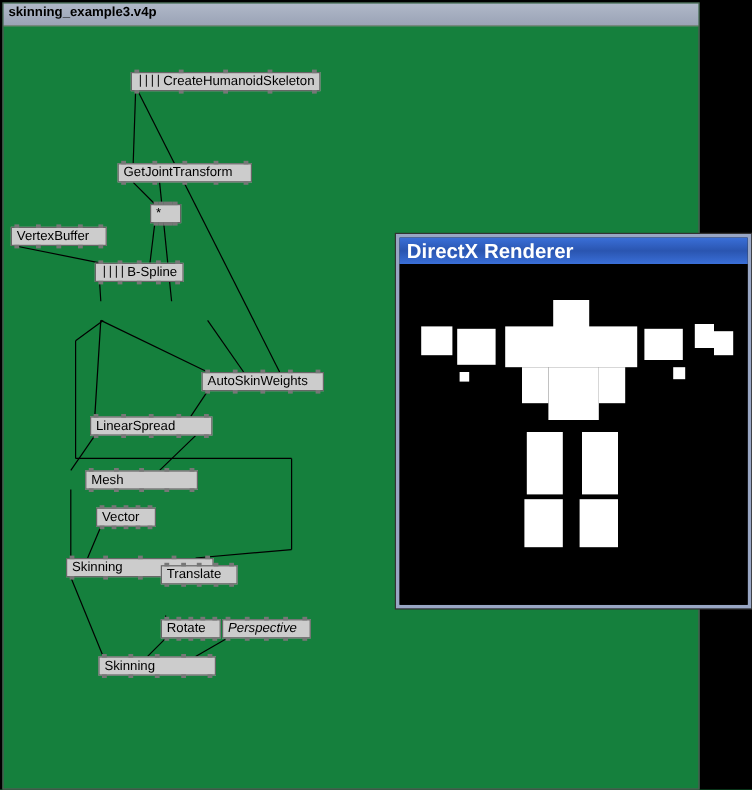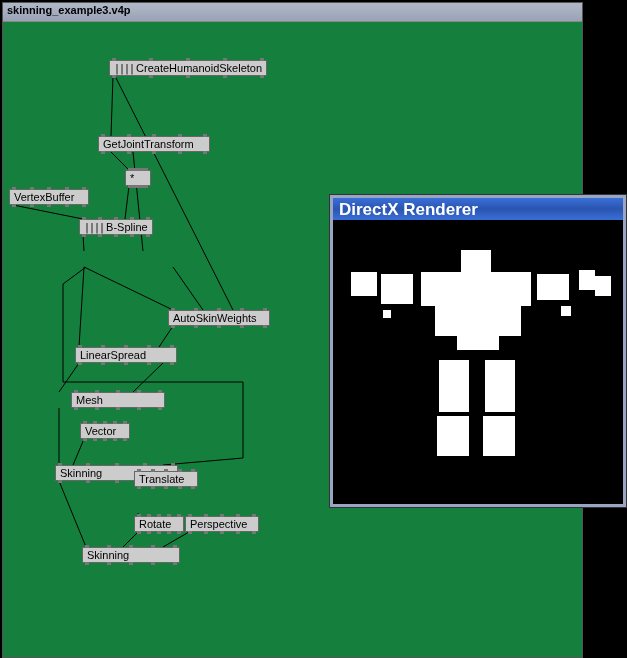--- a/index.html
+++ b/index.html
@@ -298,21 +298,21 @@
           <div class="pin"></div>
           <div class="pin"></div>
           <div class="pin"></div>
         </div><div class="pin-row bottom">
           <div class="pin"></div>
           <div class="pin"></div>
           <div class="pin"></div>
           <div class="pin"></div>
           <div class="pin"></div>
         </div><span>Rotate</span></div>
-      <div class="node" style="left: 182px; top: 494px; min-width: 64px;"><div class="pin-row top">
+      <div class="node" style="left: 182px; top: 494px; min-width: 64px; font-style: italic;"><div class="pin-row top">
           <div class="pin"></div>
           <div class="pin"></div>
           <div class="pin"></div>
           <div class="pin"></div>
           <div class="pin"></div>
         </div><div class="pin-row bottom">
           <div class="pin"></div>
           <div class="pin"></div>
           <div class="pin"></div>
           <div class="pin"></div>

